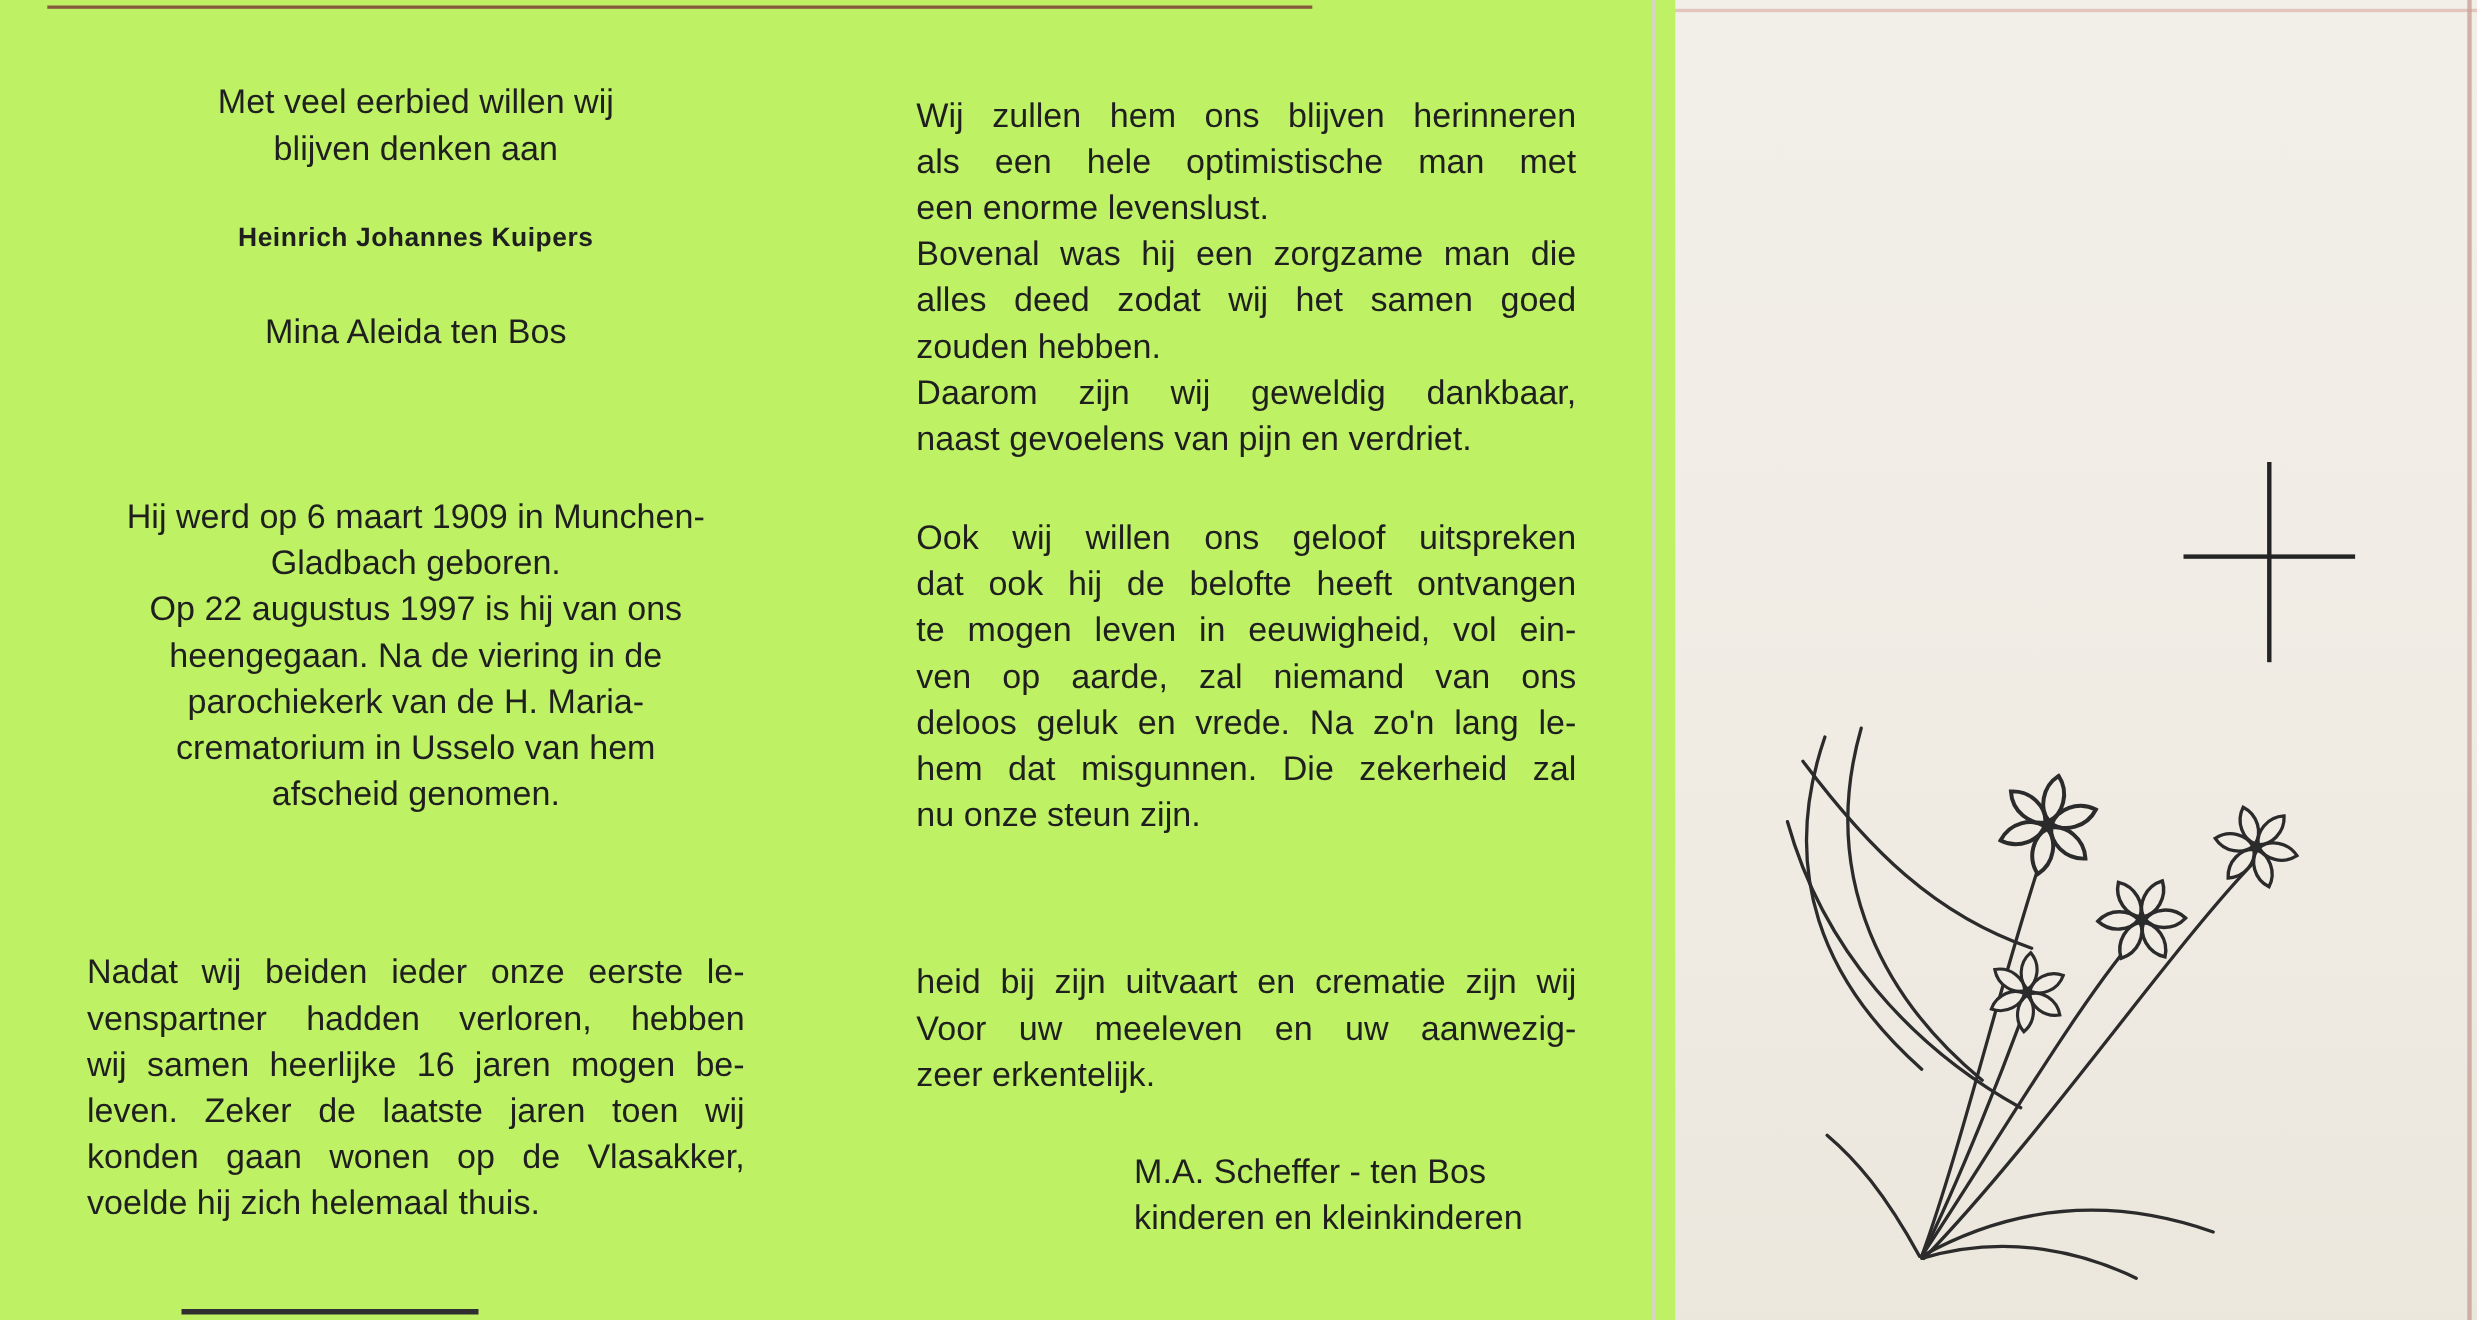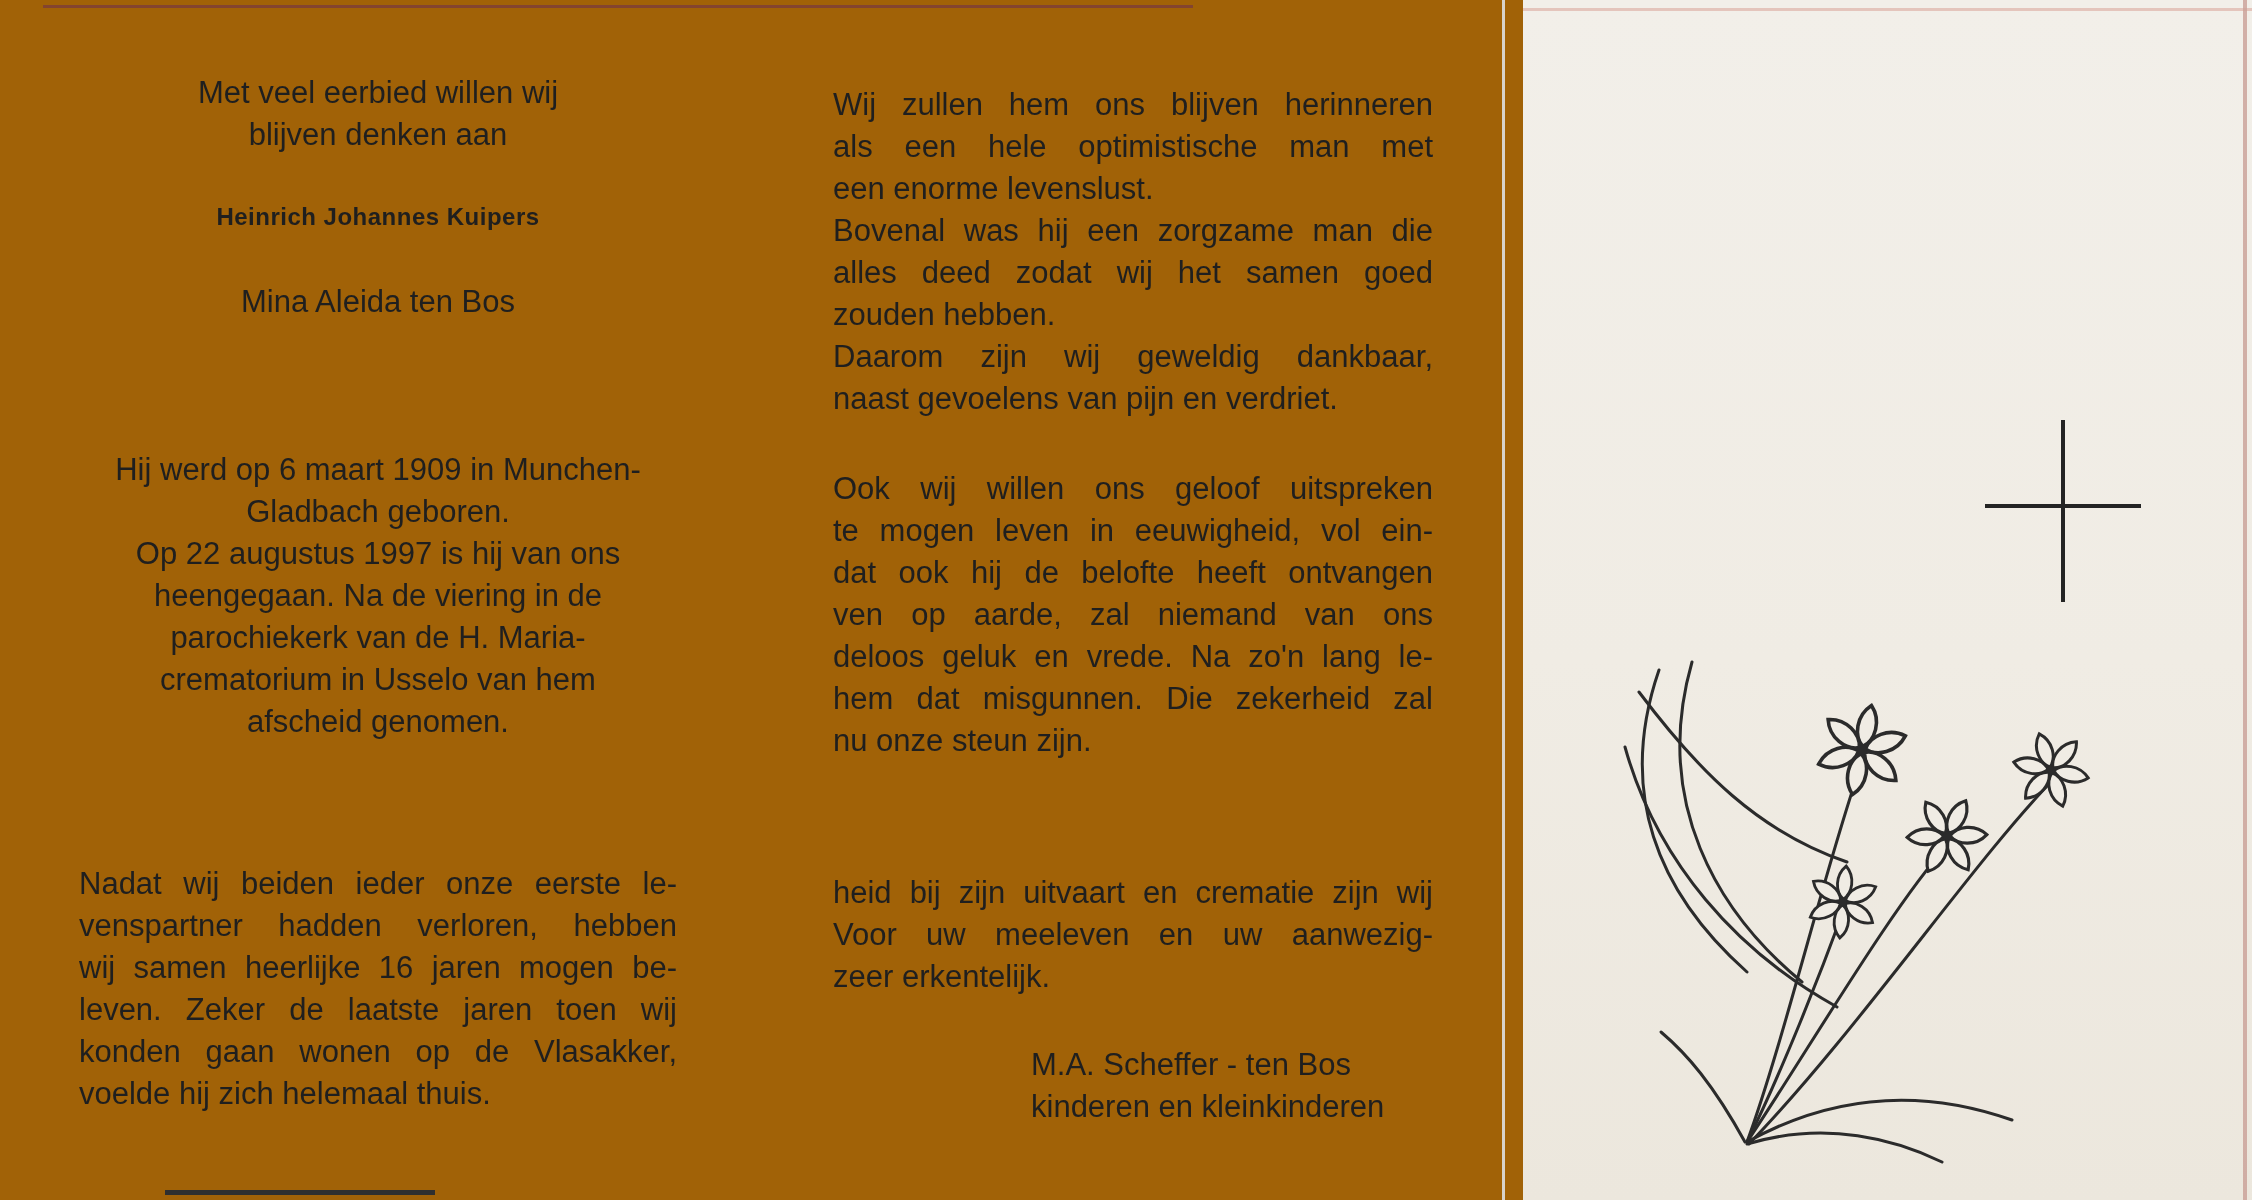--- a/index.html
+++ b/index.html
@@ -1,18 +1,18 @@
 <!DOCTYPE html>
 <html><head>
 <meta charset="utf-8">
 <style>
   * { margin:0; padding:0; box-sizing:border-box; }
   html,body { width:2252px; height:1200px; }
   body { background:#e9e9e9; font-family:"Liberation Sans", sans-serif; }
-  .scan { position:relative; width:2252px; height:1200px; background:#a16207; overflow:hidden; color:#1f1f1f; }
+  .scan { position:relative; width:2252px; height:1200px; background:#bef264; overflow:hidden; color:#1f1f1f; }
 
   .block { position:absolute; font-size:31px; line-height:42px; color:#1f1f1f; }
   .centered { text-align:center; }
   .justified .line { text-align:justify; text-align-last:justify; }
   .justified .line:last-child { text-align-last:auto; }
 
   .left-col { left:79px;  width:598px; }
   .mid-col  { left:833px; width:600px; }
 
   .deceased-name { font-weight:bold; font-size:24px; letter-spacing:0.5px; }
@@ -79,22 +79,22 @@
       <div class="line">Bovenal was hij een zorgzame man die</div>
       <div class="line">alles deed zodat wij het samen goed</div>
       <div class="line">zouden hebben.</div>
     </div>
   <div class="block mid-col justified" style="top:336px;">
       <div class="line">Daarom zijn wij geweldig dankbaar,</div>
       <div class="line">naast gevoelens van pijn en verdriet.</div>
     </div>
   <div class="block mid-col justified" style="top:420px;margin-top:48px;">
       <div class="line">Ook wij willen ons geloof uitspreken</div>
+      <div class="line">dat ook hij de belofte heeft ontvangen</div>
       <div class="line">te mogen leven in eeuwigheid, vol ein-</div>
-      <div class="line">dat ook hij de belofte heeft ontvangen</div>
       <div class="line">ven op aarde, zal niemand van ons</div>
       <div class="line">deloos geluk en vrede. Na zo'n lang le-</div>
       <div class="line">hem dat misgunnen. Die zekerheid zal</div>
       <div class="line">nu onze steun zijn.</div>
     </div>
 
   <div class="block mid-col justified" style="top:872px;">
       <div class="line">heid bij zijn uitvaart en crematie zijn wij</div>
       <div class="line">Voor uw meeleven en uw aanwezig-</div>
       <div class="line">zeer erkentelijk.</div>

